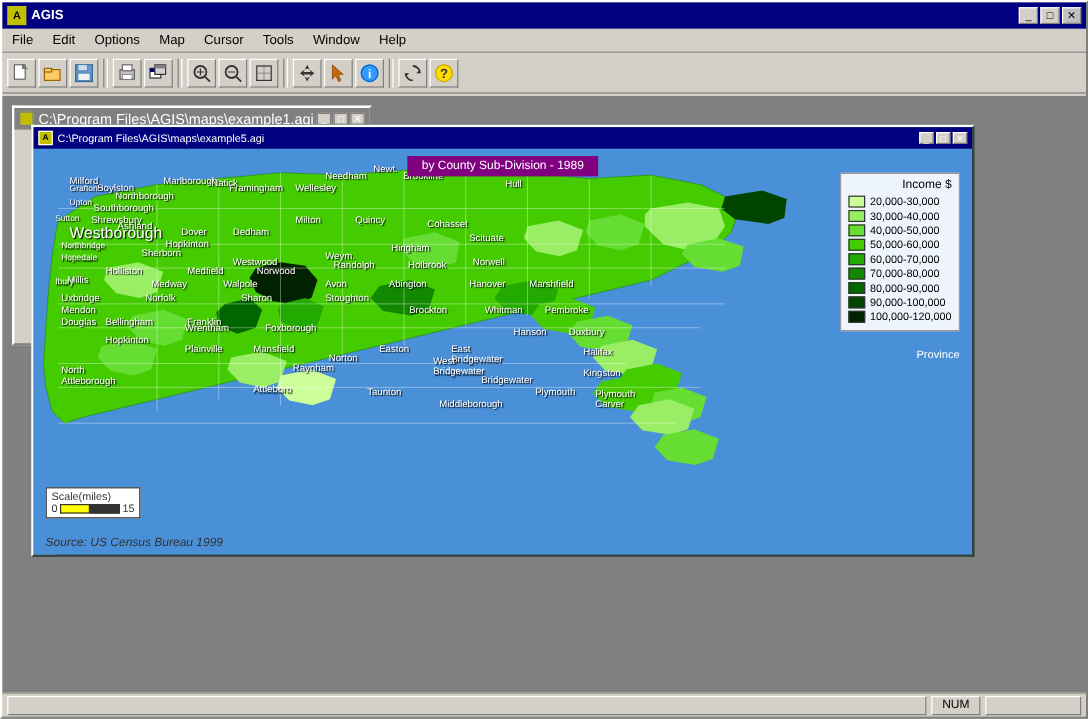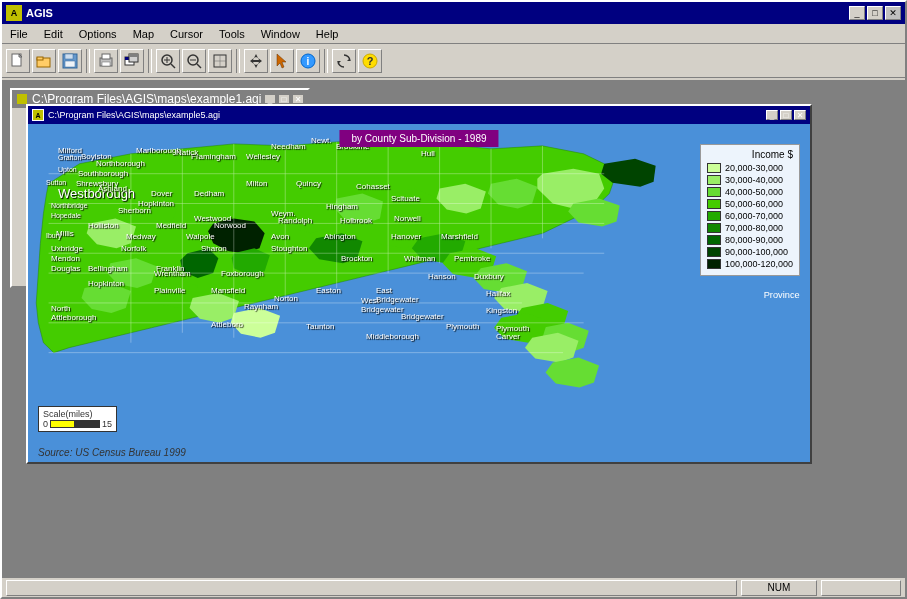--- a/index.html
+++ b/index.html
@@ -284,21 +284,21 @@
       height: 16px;
       display: flex;
       align-items: center;
       padding: 0 4px;
       font-size: 10px;
     }
     .status-main {
       flex: 1;
     }
     .status-num {
-      width: 76px;
+      width: 41px;
       margin-left: 4px;
       justify-content: center;
     }
     .status-extra {
       width: 80px;
       margin-left: 4px;
     }
 
     
     .ruler-left {

